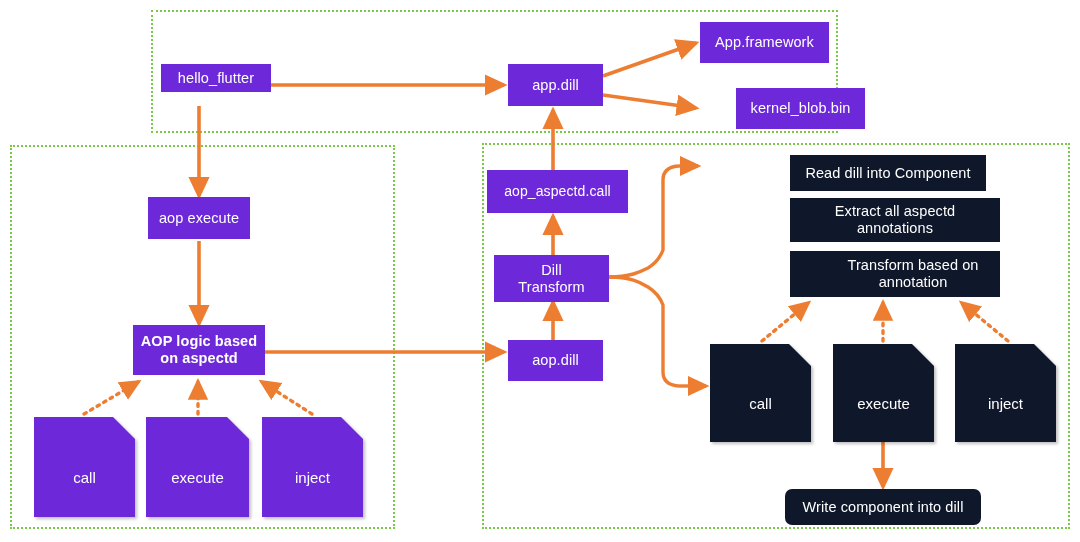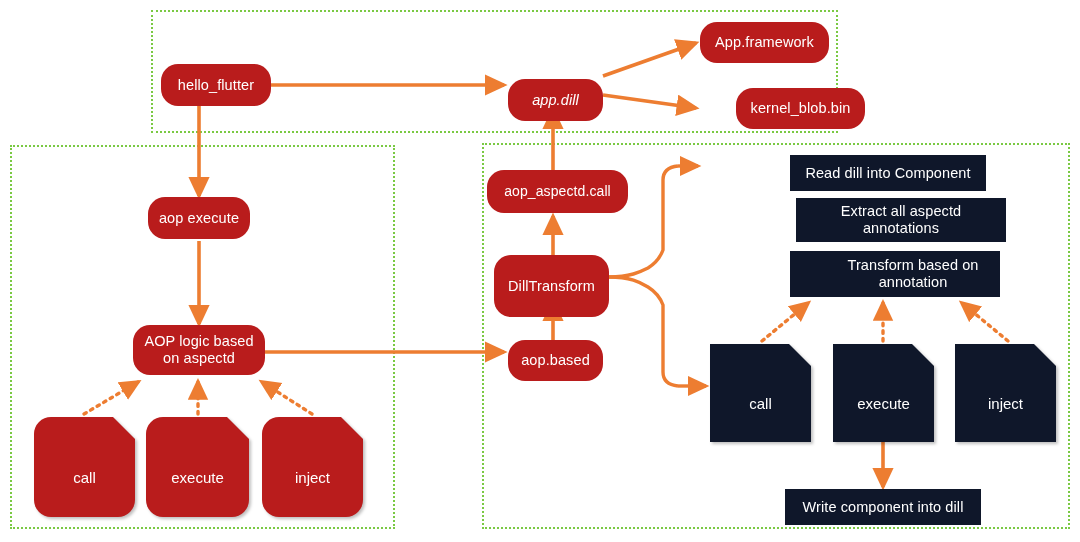--- a/index.html
+++ b/index.html
@@ -6,21 +6,21 @@
   body{width:1080px;height:542px;overflow:hidden;
        font-family:"Liberation Sans","DejaVu Sans",sans-serif;}
   #stage{position:relative;width:1080px;height:542px;background:#fff;}
   svg#wires{position:absolute;left:0;top:0;width:1080px;height:542px;pointer-events:none;}
 
   .group-box{position:absolute;border:2.5px dotted #7ac943;box-sizing:border-box;}
 
   .node{position:absolute;box-sizing:border-box;display:flex;align-items:center;
         justify-content:center;text-align:center;color:#ffffff;line-height:1.15;
         font-size:14.5px;letter-spacing:.1px;}
-  .blue{background:#b91c1c;border-radius:17px;}
+  .blue{background:#6d28d9;}
   .green{background:#0f172a;}
 
   
   .doc{position:absolute;box-sizing:border-box;display:flex;align-items:center;
        justify-content:center;color:#fff;font-size:15px;
        -webkit-clip-path:polygon(0 0, calc(100% - 22px) 0, 100% 22px, 100% 100%, 0 100%);
        clip-path:polygon(0 0, calc(100% - 22px) 0, 100% 22px, 100% 100%, 0 100%);}
   .docwrap{position:absolute;filter:drop-shadow(2px 2px 1.5px rgba(0,0,0,.25));}
   .doc .lbl{pointer-events:none;margin-top:20px;}
 </style>
@@ -75,63 +75,63 @@
     <g stroke="#ED7D31" fill="none" stroke-width="3.4" stroke-dasharray="2.6 5" stroke-linecap="round">
       <line x1="84" y1="414" x2="138" y2="382" marker-end="url(#ahd)"></line>
       <line x1="198" y1="414" x2="198" y2="382" marker-end="url(#ahd)"></line>
       <line x1="312" y1="414" x2="262" y2="382" marker-end="url(#ahd)"></line>
       <line x1="762" y1="341" x2="808" y2="303" marker-end="url(#ahd)"></line>
       <line x1="883" y1="341" x2="883" y2="303" marker-end="url(#ahd)"></line>
       <line x1="1008" y1="341" x2="962" y2="303" marker-end="url(#ahd)"></line>
     </g>
   </svg>
 
-  <div class="node blue" style="left:161px;top:64px;width:110px;height:42px;">hello_flutter</div>
+  <div class="node blue" style="left:161px;top:64px;width:110px;height:28px;">hello_flutter</div>
 
-  <div class="node blue" style="left:508px;top:79px;width:95px;height:42px;font-style:italic;">app.dill</div>
+  <div class="node blue" style="left:508px;top:64px;width:95px;height:42px;">app.dill</div>
 
   <div class="node blue" style="left:700px;top:22px;width:129px;height:41px;">App.framework</div>
 
   <div class="node blue" style="left:700px;top:88px;width:129px;height:41px;margin-left:36px;">kernel_blob.bin</div>
 
   <div class="node blue" style="left:148px;top:197px;width:102px;height:42px;">aop execute</div>
 
-  <div class="node blue" style="left:133px;top:325px;width:132px;height:50px;flex-direction:column;">
+  <div class="node blue" style="left:133px;top:325px;width:132px;height:50px;flex-direction:column;font-weight:bold;">
     <span>AOP logic based</span>
     <span>on aspectd</span>
   </div>
 
   <div class="node blue" style="left:487px;top:170px;width:141px;height:43px;font-size:14px;">aop_aspectd.call</div>
 
-  <div class="node blue" style="left:494px;top:255px;width:115px;height:62px;flex-direction:row;">
+  <div class="node blue" style="left:494px;top:255px;width:115px;height:47px;flex-direction:column;">
     <span>Dill</span>
     <span>Transform</span>
   </div>
 
-  <div class="node blue" style="left:508px;top:340px;width:95px;height:41px;">aop.based</div>
+  <div class="node blue" style="left:508px;top:340px;width:95px;height:41px;">aop.dill</div>
 
   <div class="docwrap" style="left:34px;top:417px;width:101px;height:100px;">
     <div class="doc blue" style="left:0;top:0;width:101px;height:100px;">
       <span class="lbl">call</span>
     </div>
   </div>
   <div class="docwrap" style="left:146px;top:417px;width:103px;height:100px;">
     <div class="doc blue" style="left:0;top:0;width:103px;height:100px;">
       <span class="lbl">execute</span>
     </div>
   </div>
   <div class="docwrap" style="left:262px;top:417px;width:101px;height:100px;">
     <div class="doc blue" style="left:0;top:0;width:101px;height:100px;">
       <span class="lbl">inject</span>
     </div>
   </div>
 
   <div class="node green" style="left:790px;top:155px;width:196px;height:36px;">Read dill into Component</div>
 
-  <div class="node green" style="left:790px;top:198px;width:210px;height:44px;flex-direction:column;margin-left:6px;">
+  <div class="node green" style="left:790px;top:198px;width:210px;height:44px;flex-direction:column;">
     <span>Extract all aspectd</span>
     <span>annotations</span>
   </div>
 
   <div class="node green" style="left:790px;top:251px;width:210px;height:46px;flex-direction:column;padding-left:36px;">
     <span>Transform based on</span>
     <span>annotation</span>
   </div>
 
   <div class="docwrap" style="left:710px;top:344px;width:101px;height:98px;">
@@ -143,15 +143,15 @@
     <div class="doc green" style="left:0;top:0;width:101px;height:98px;">
       <span class="lbl">execute</span>
     </div>
   </div>
   <div class="docwrap" style="left:955px;top:344px;width:101px;height:98px;">
     <div class="doc green" style="left:0;top:0;width:101px;height:98px;">
       <span class="lbl">inject</span>
     </div>
   </div>
 
-  <div class="node green" style="left:785px;top:489px;width:196px;height:36px;">Write component into dill</div>
+  <div class="node green" style="left:785px;top:489px;width:196px;height:36px;border-radius:7px;">Write component into dill</div>
 
 </div>
 
 </body></html>

